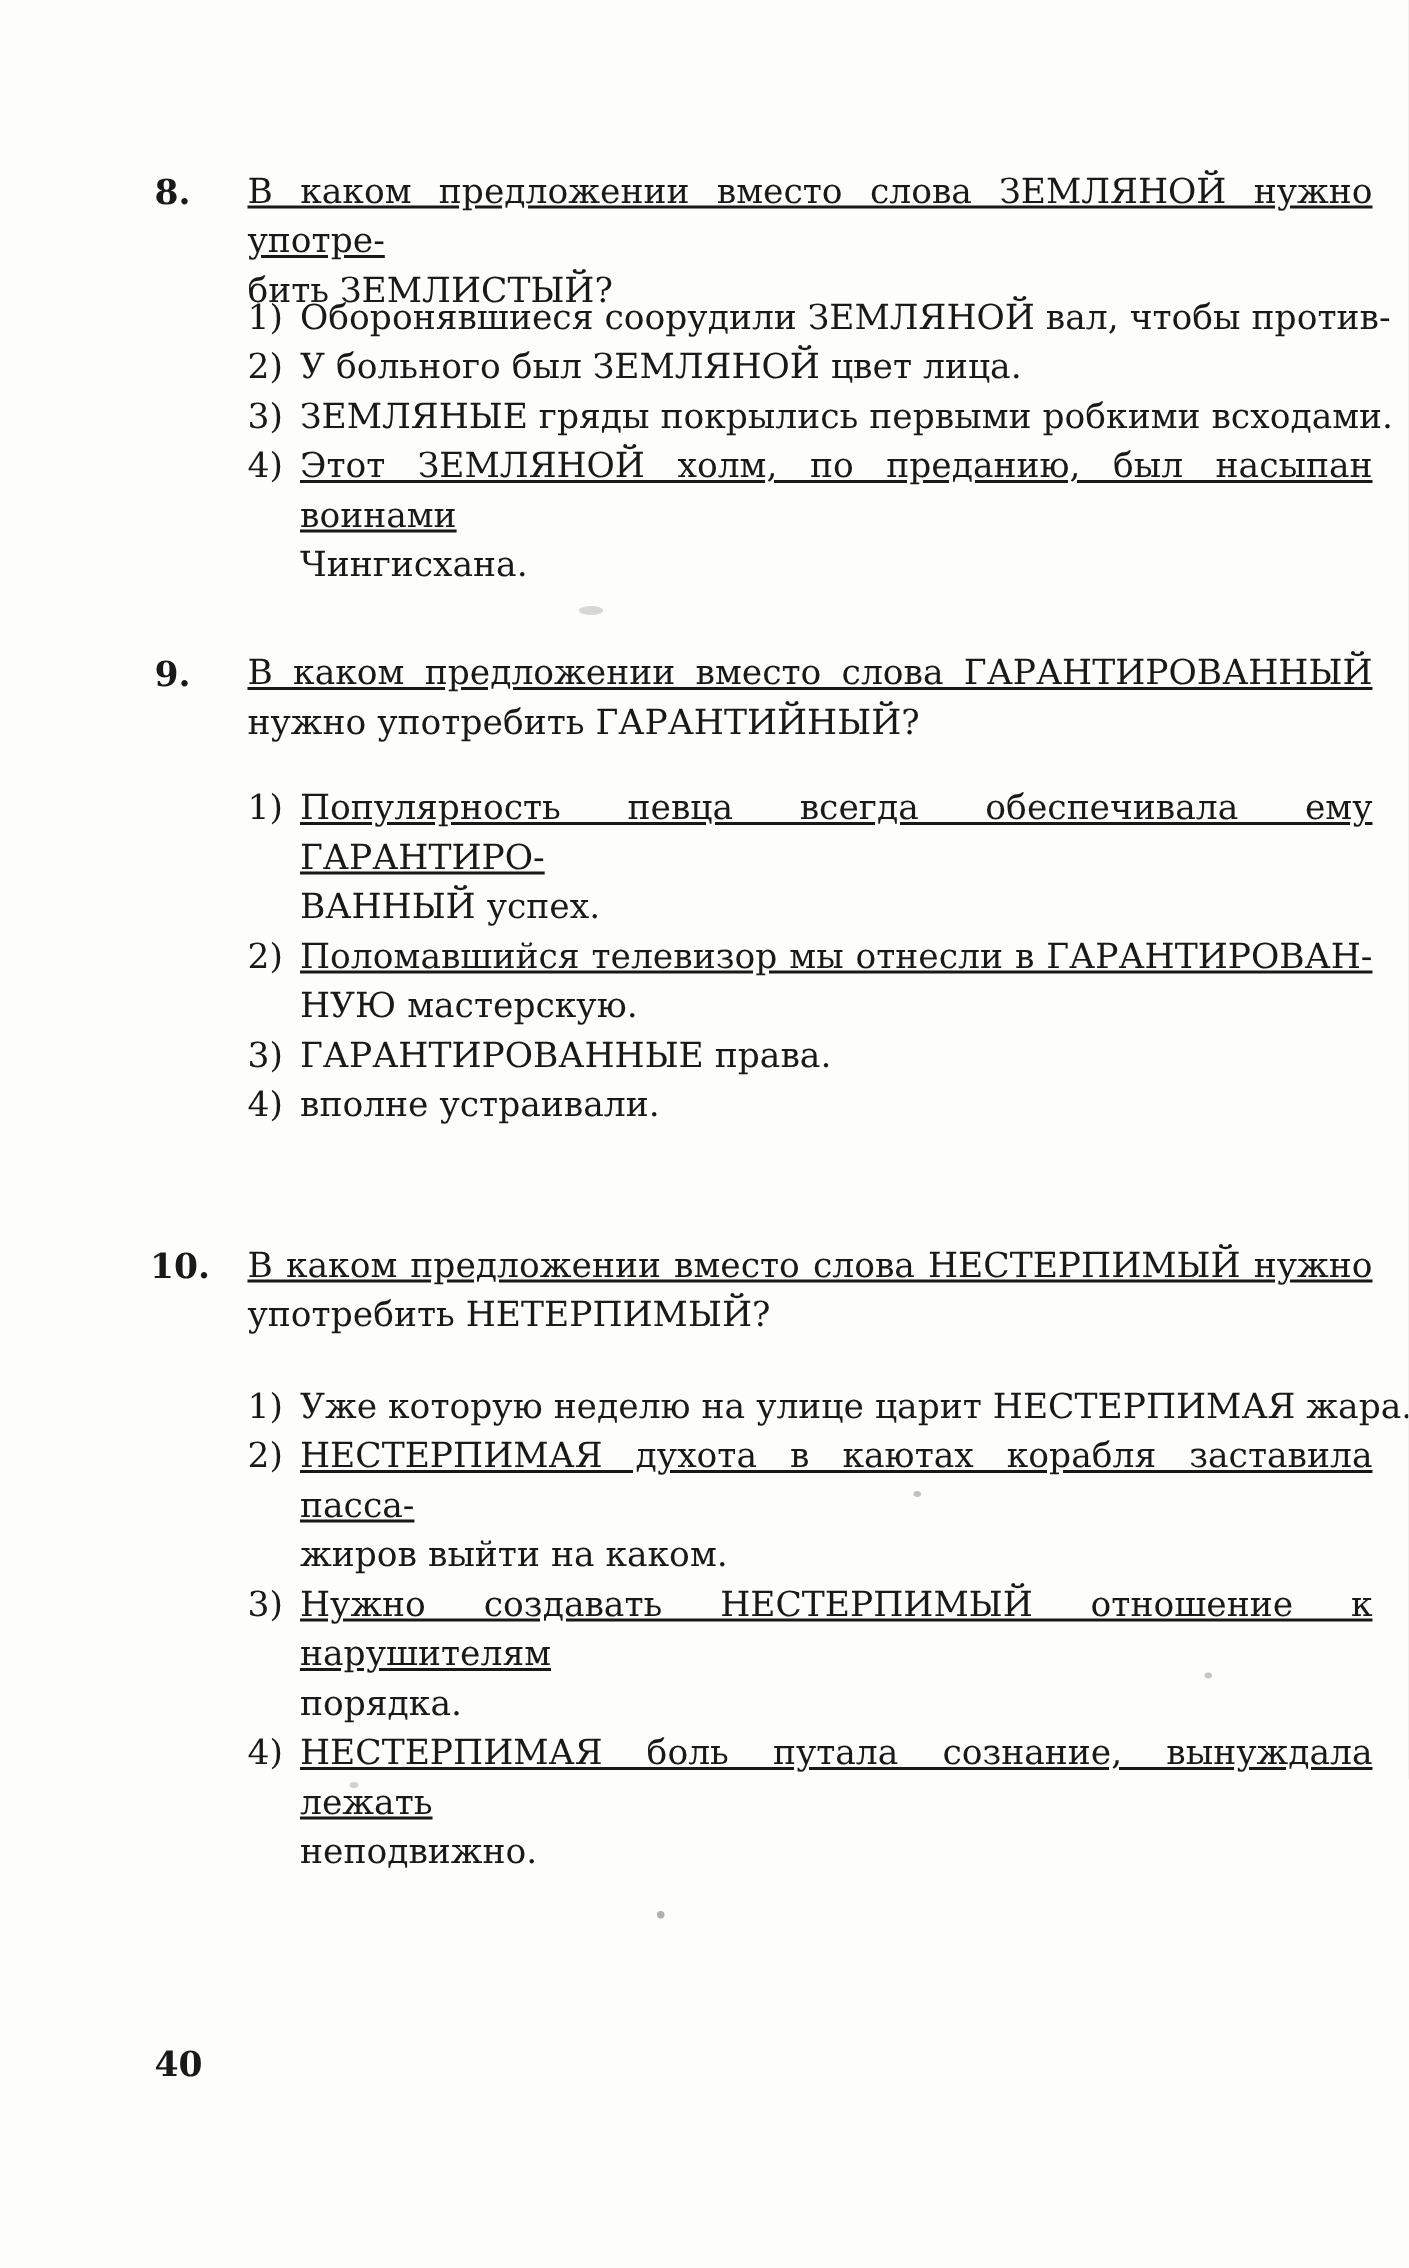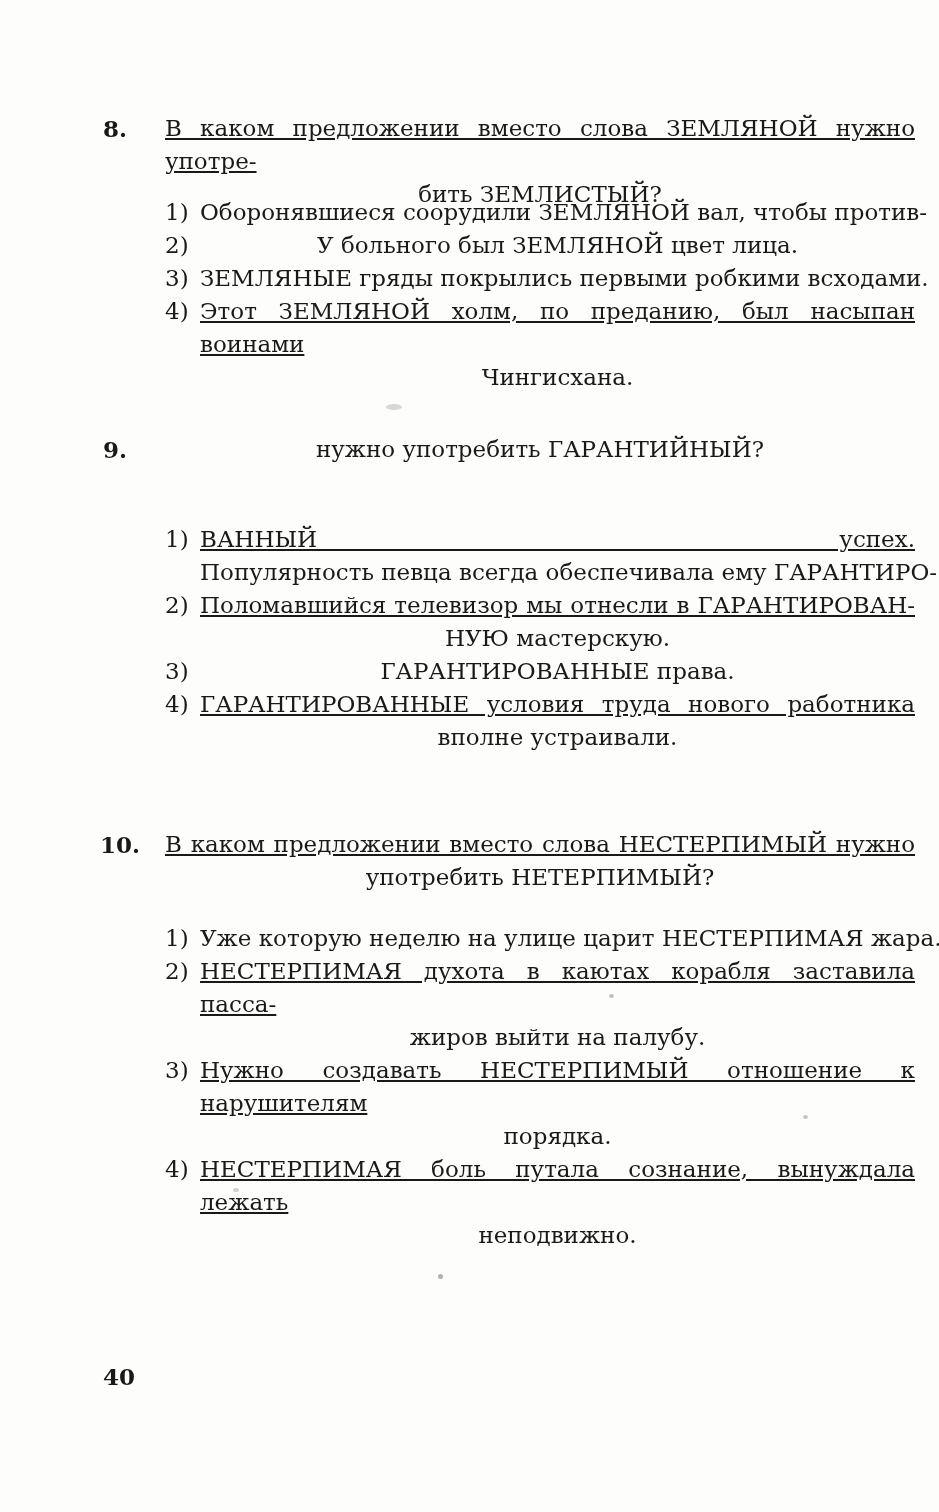--- a/index.html
+++ b/index.html
@@ -13,21 +13,21 @@
     overflow:hidden;
   }
   .qnum{position:absolute;font-weight:bold;}
   .prompt{position:absolute;left:165px;width:750px;}
   .options{position:absolute;left:165px;width:750px;}
   .opt{display:flex;align-items:flex-start;}
   .mk{width:35px;flex:none;}
   .ls{flex:1;min-width:0;}
   
   .ln:not(:last-child){text-align:justify;text-align-last:justify;text-decoration:underline;}
-  .ln:last-child{white-space:nowrap;text-align:center;}
+  .ln:last-child{white-space:nowrap;}
   .pagenum{position:absolute;font-weight:bold;}
   .speck{position:absolute;border-radius:50%;background:#8f8f8f;}
 </style>
 </head>
 <body>
 
 <div class="page">
 
   <div class="qnum" style="top:112px;left:103px">8.</div>
   <div class="prompt" style="top:112px">
@@ -57,47 +57,47 @@
       <div class="mk">4)</div>
       <div class="ls">
         <div class="ln">Этот ЗЕМЛЯНОЙ холм, по преданию, был насыпан воинами</div>
         <div class="ln">Чингисхана.</div>
       </div>
     </div>
   </div>
 
   <div class="qnum" style="top:433px;left:103px">9.</div>
   <div class="prompt" style="top:433px">
+    <div class="ln">В каком предложении вместо слова ГАРАНТИРОВАННЫЙ</div>
     <div class="ln">нужно употребить ГАРАНТИЙНЫЙ?</div>
   </div>
   <div class="options" style="top:523px">
     <div class="opt">
       <div class="mk">1)</div>
       <div class="ls">
+        <div class="ln">Популярность певца всегда обеспечивала ему ГАРАНТИРО-</div>
         <div class="ln">ВАННЫЙ успех.</div>
-        <div class="ln">Популярность певца всегда обеспечивала ему ГАРАНТИРО-</div>
       </div>
     </div>
     <div class="opt">
       <div class="mk">2)</div>
       <div class="ls">
         <div class="ln">Поломавшийся телевизор мы отнесли в ГАРАНТИРОВАН-</div>
         <div class="ln">НУЮ мастерскую.</div>
       </div>
     </div>
     <div class="opt">
       <div class="mk">3)</div>
       <div class="ls">
         <div class="ln">ГАРАНТИРОВАННЫЕ права.</div>
       </div>
     </div>
     <div class="opt">
       <div class="mk">4)</div>
       <div class="ls">
-        <div class="ln">ГАРАНТИРОВАННЫЕ условия труда нового работника</div>
         <div class="ln">вполне устраивали.</div>
       </div>
     </div>
   </div>
 
   <div class="qnum" style="top:828px;left:100px">10.</div>
   <div class="prompt" style="top:828px">
     <div class="ln">В каком предложении вместо слова НЕСТЕРПИМЫЙ нужно</div>
     <div class="ln">употребить НЕТЕРПИМЫЙ?</div>
   </div>
@@ -105,21 +105,21 @@
     <div class="opt">
       <div class="mk">1)</div>
       <div class="ls">
         <div class="ln">Уже которую неделю на улице царит НЕСТЕРПИМАЯ жара.</div>
       </div>
     </div>
     <div class="opt">
       <div class="mk">2)</div>
       <div class="ls">
         <div class="ln">НЕСТЕРПИМАЯ духота в каютах корабля заставила пасса-</div>
-        <div class="ln">жиров выйти на палубу.</div>
+        <div class="ln">жиров выйти на каком.</div>
       </div>
     </div>
     <div class="opt">
       <div class="mk">3)</div>
       <div class="ls">
         <div class="ln">Нужно создавать НЕСТЕРПИМЫЙ отношение к нарушителям</div>
         <div class="ln">порядка.</div>
       </div>
     </div>
     <div class="opt">

